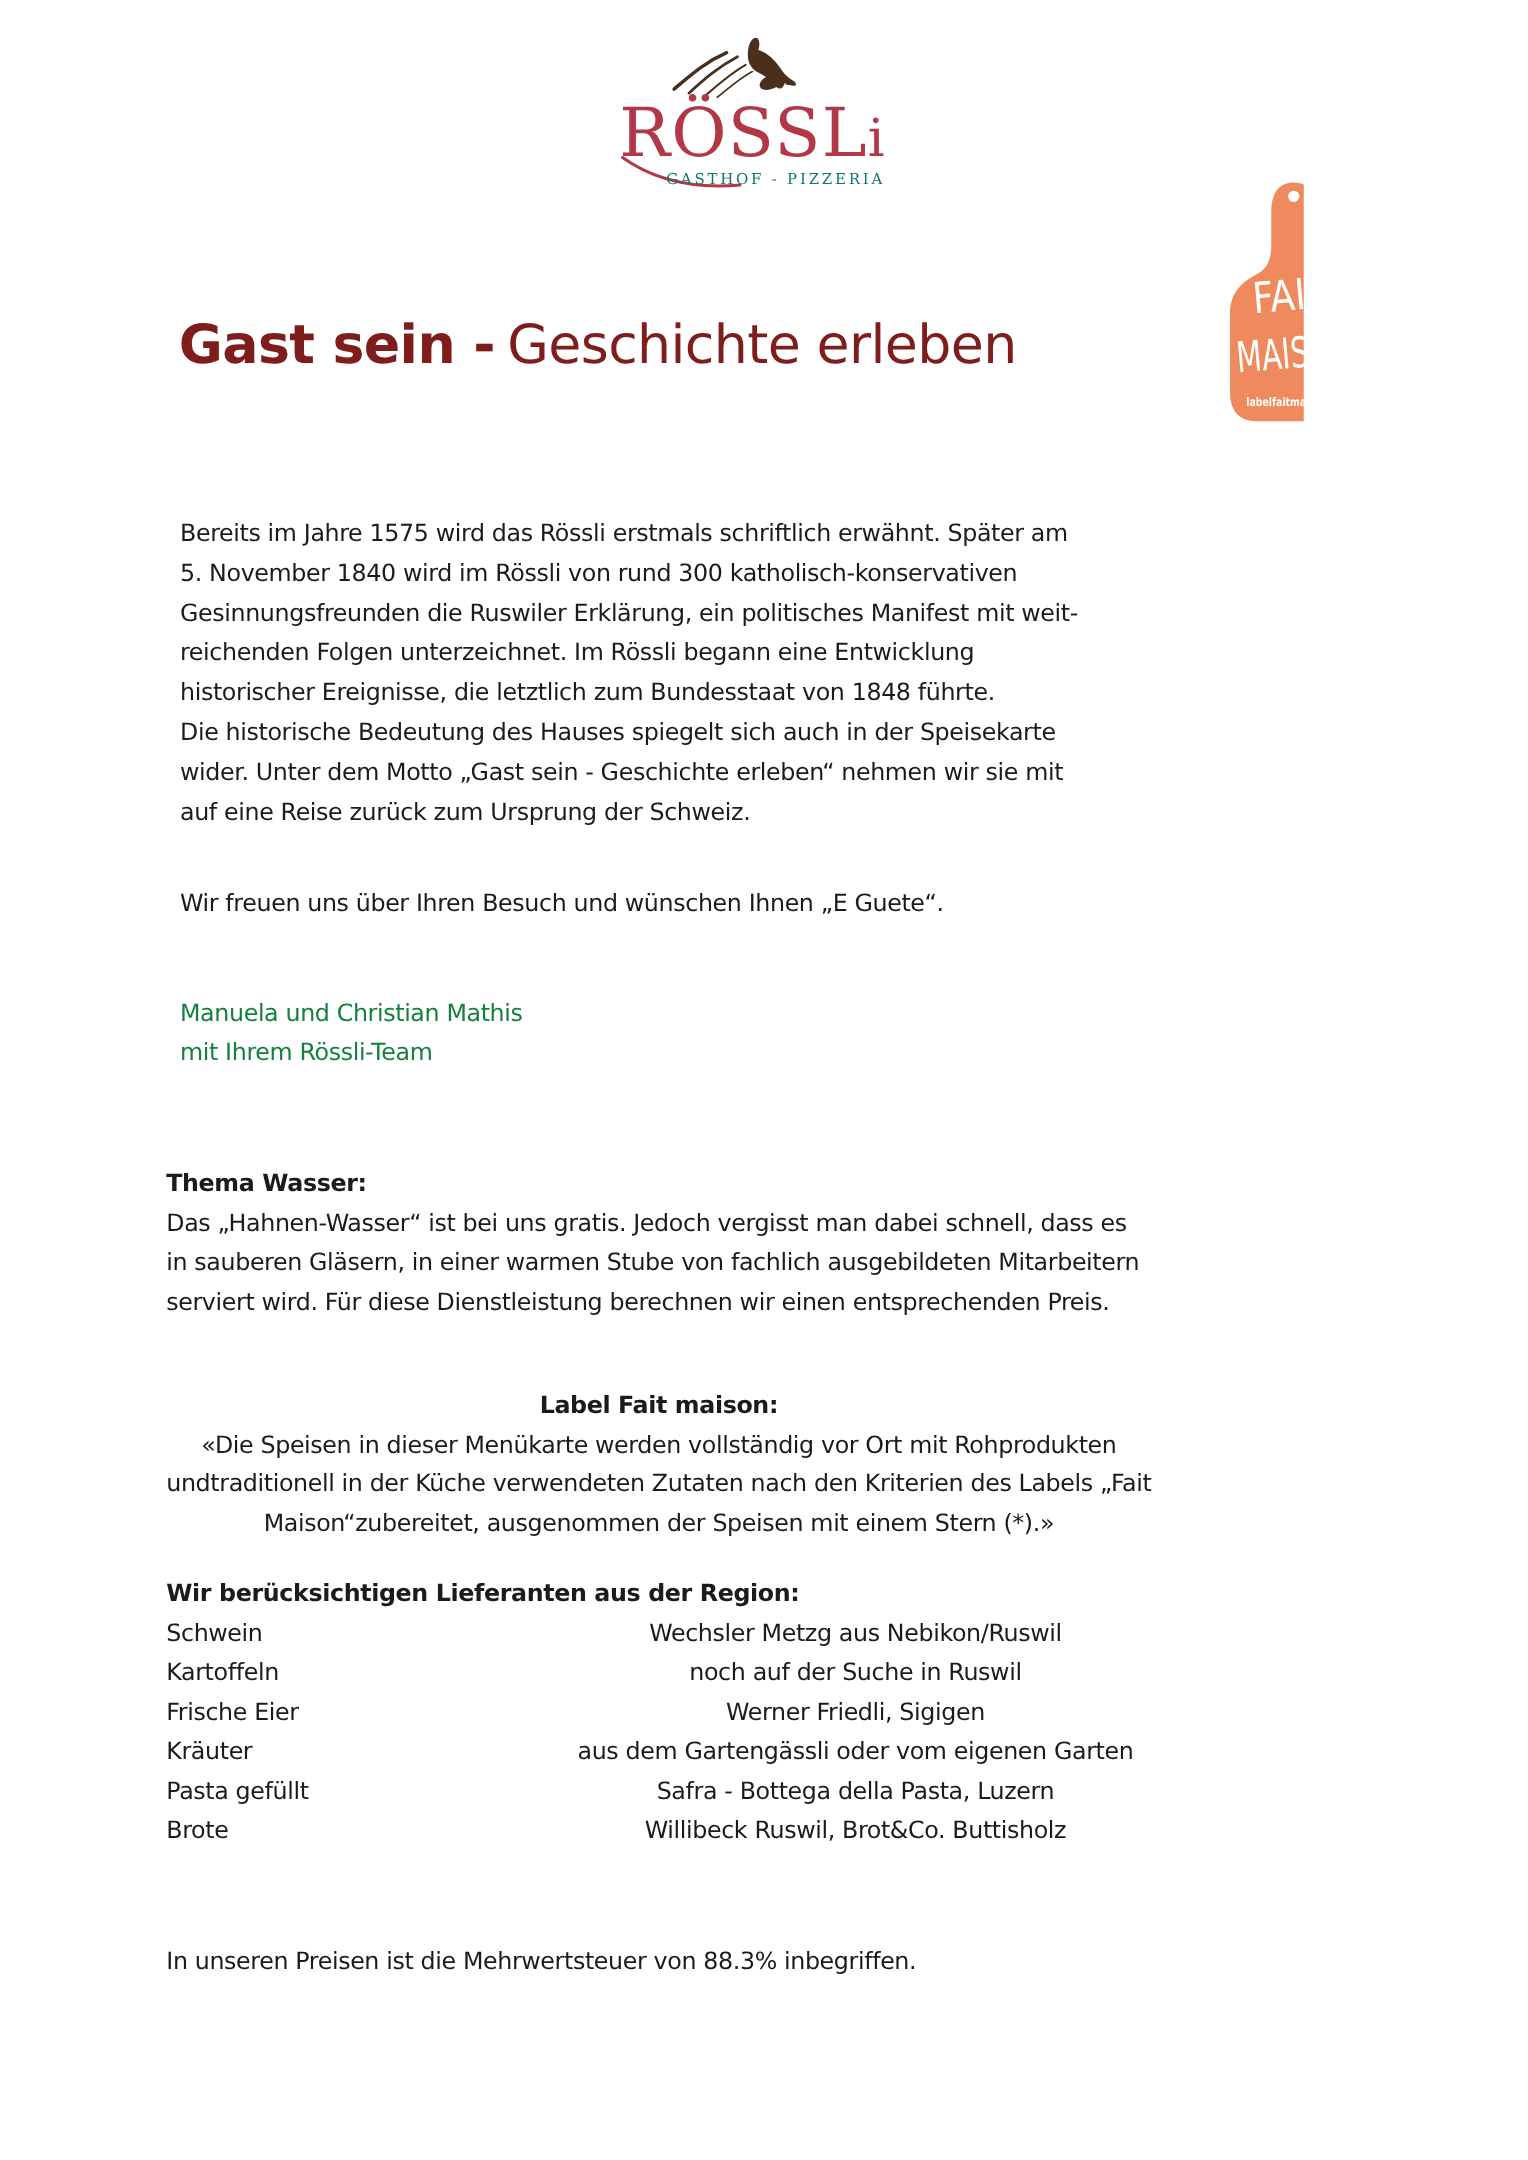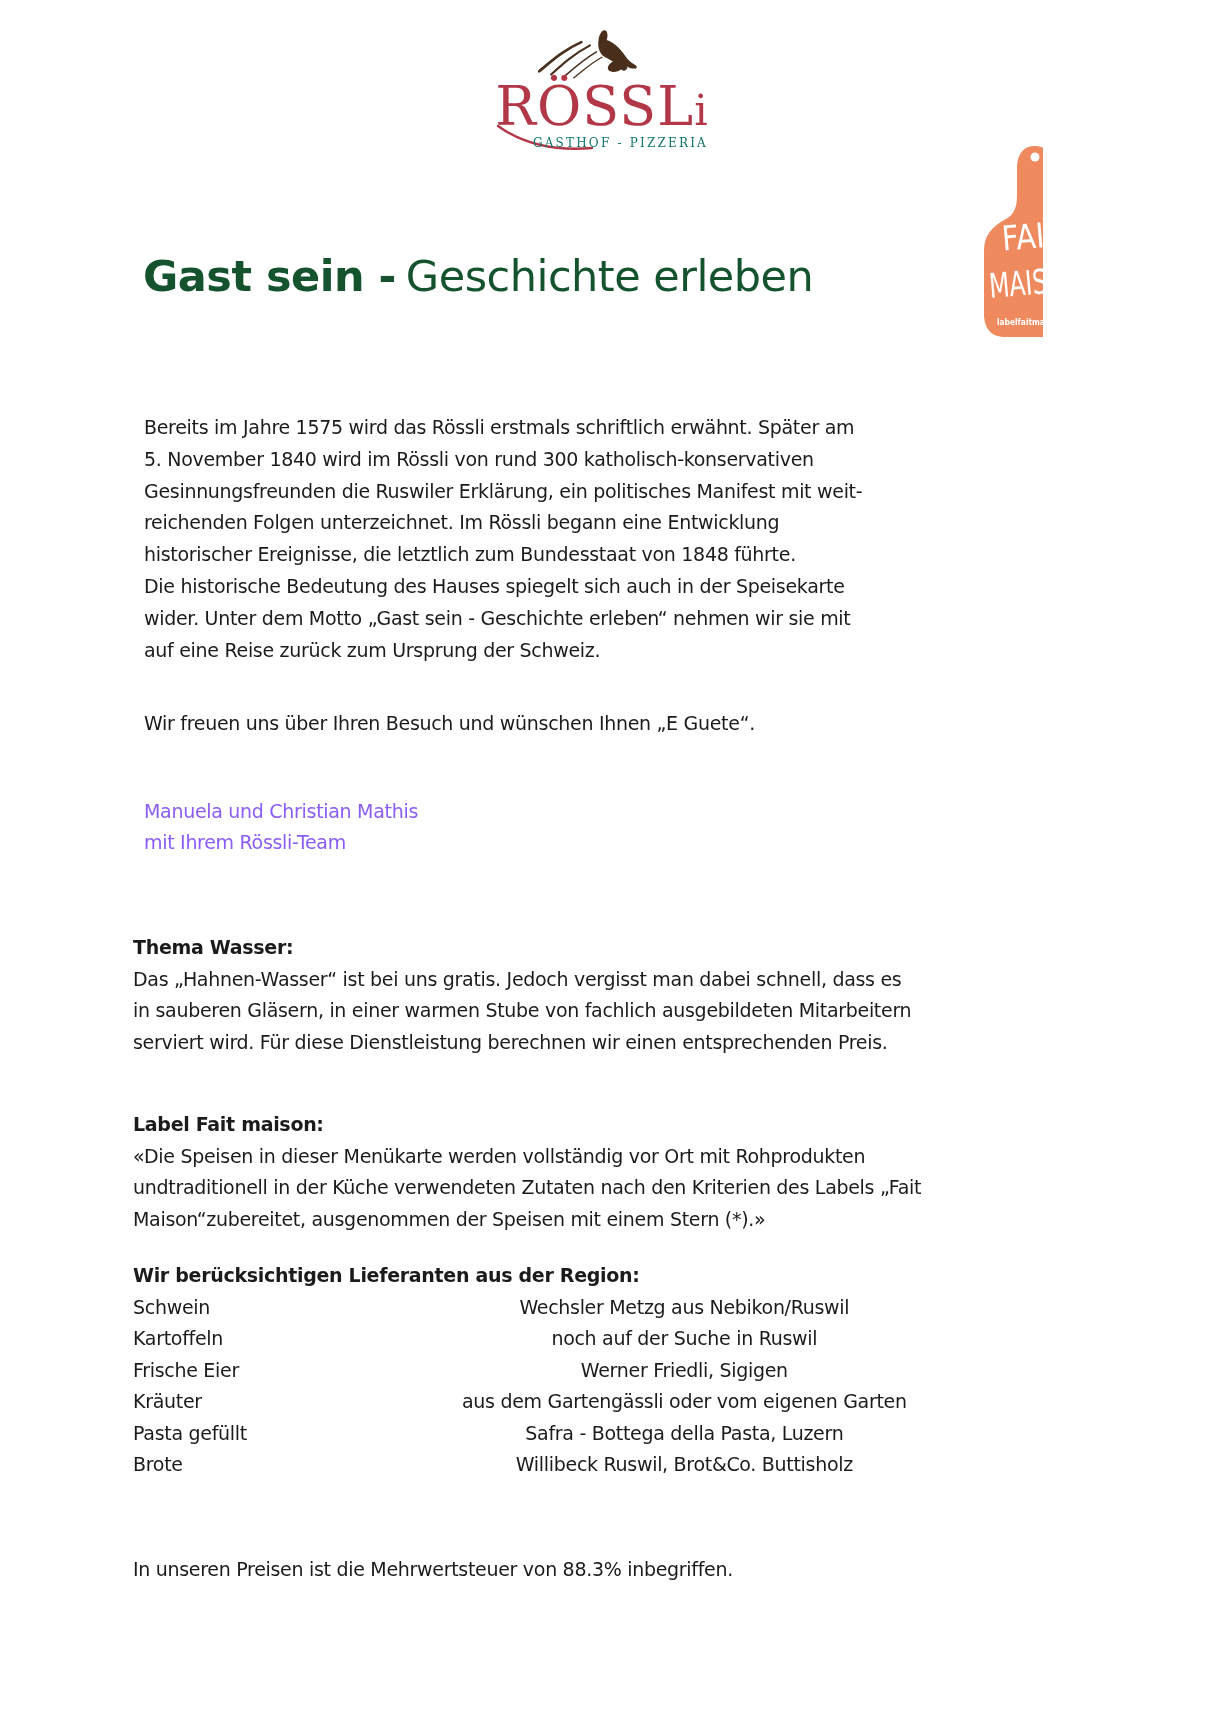--- a/index.html
+++ b/index.html
@@ -21,31 +21,31 @@
   .logo .sub{
     position:absolute;right:4px;top:110px;
     font-family:"DejaVu Serif","Liberation Serif",serif;
     font-size:12px;letter-spacing:2.2px;color:#0f766e;white-space:nowrap;
   }
   
   .badge{position:absolute;left:982px;top:144px;width:110px;height:196px;}
   
   .title{
     position:absolute;left:143px;top:250px;font-size:43px;line-height:52px;
-    letter-spacing:-0.5px;white-space:nowrap;color:#14532d;
+    letter-spacing:-0.5px;white-space:nowrap;color:#7f1d1d;
   }
   .title .t-bold{font-weight:bold;}
   .title .t-reg{font-weight:normal;margin-left:10px;}
   
   .textblock{position:absolute;font-size:19px;line-height:31.8px;letter-spacing:-0.3px;white-space:nowrap;margin-top:13px;}
   .intro{left:144px;top:399px;}
   .welcome{left:144px;top:695px;}
-  .signature{left:144px;top:783px;line-height:31px;color:#8b5cf6;}
+  .signature{left:144px;top:783px;line-height:31px;color:#15803d;}
   .sec-water{left:133px;top:919px;line-height:31.5px;}
-  .sec-label{left:133px;top:1096px;line-height:31.5px;}
+  .sec-label{left:133px;top:1096px;line-height:31.5px;text-align:center;}
   .suppliers{left:133px;top:1247px;line-height:31.5px;}
   .vat{left:133px;top:1541px;}
   .heading{font-weight:bold;}
   .supplier-row{display:flex;}
   .supplier-item{width:329px;flex:0 0 329px;}
   .supplier-source{flex:1;text-align:center;}
 </style>
 </head>
 <body>
 

